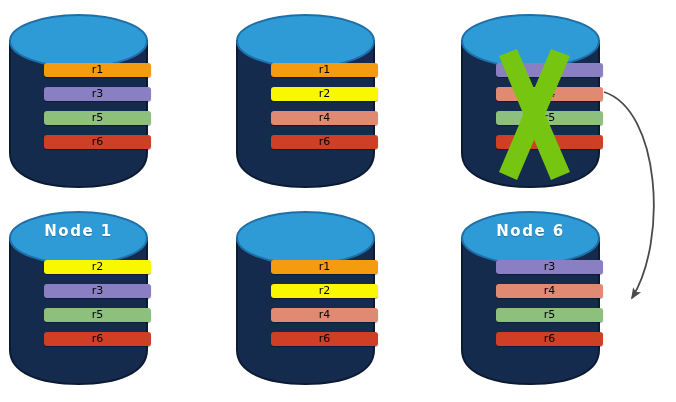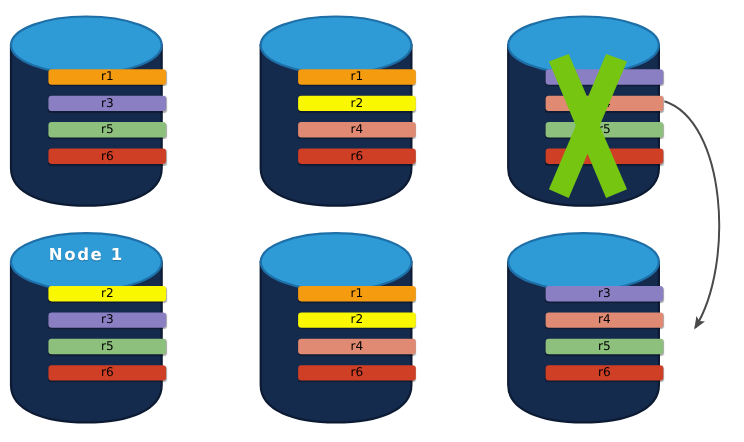--- a/index.html
+++ b/index.html
@@ -154,20 +154,21 @@
           <div class="bar" style="top: 79px; left: 17px; width: 107px; height: 14px; background: rgb(250, 248, 0);">r2</div>
           <div class="bar" style="top: 103px; left: 17px; width: 107px; height: 14px; background: rgb(224, 138, 115);">r4</div>
           <div class="bar" style="top: 127px; left: 17px; width: 107px; height: 14px; background: rgb(206, 63, 38);">r6</div>
         </div>
       </div>
       <div class="node" style="left: 460px; top: 205px;">
         <svg class="node-svg" viewBox="0 0 141 181">
           <path d="M 2 33 L 2 145 C 2 168, 32 179, 70.5 179 C 109 179, 139 168, 139 145 L 139 33 Z" fill="#152B4E" stroke="#0C1B33" stroke-width="2"></path>
           <ellipse cx="70.5" cy="33" rx="68.5" ry="26" fill="#2E9BD6" stroke="#1E6FA8" stroke-width="2"></ellipse>
         </svg>
+        <div class="node-title">Node  6</div>
         <div class="bars">
           <div class="bar" style="top: 55px; left: 17px; width: 107px; height: 14px; background: rgb(139, 127, 196);">r3</div>
           <div class="bar" style="top: 79px; left: 17px; width: 107px; height: 14px; background: rgb(224, 138, 115);">r4</div>
           <div class="bar" style="top: 103px; left: 17px; width: 107px; height: 14px; background: rgb(141, 192, 124);">r5</div>
           <div class="bar" style="top: 127px; left: 17px; width: 107px; height: 14px; background: rgb(206, 63, 38);">r6</div>
         </div>
       </div>
     </div>
 
   <svg class="arrow-layer" viewBox="0 0 676 402">

